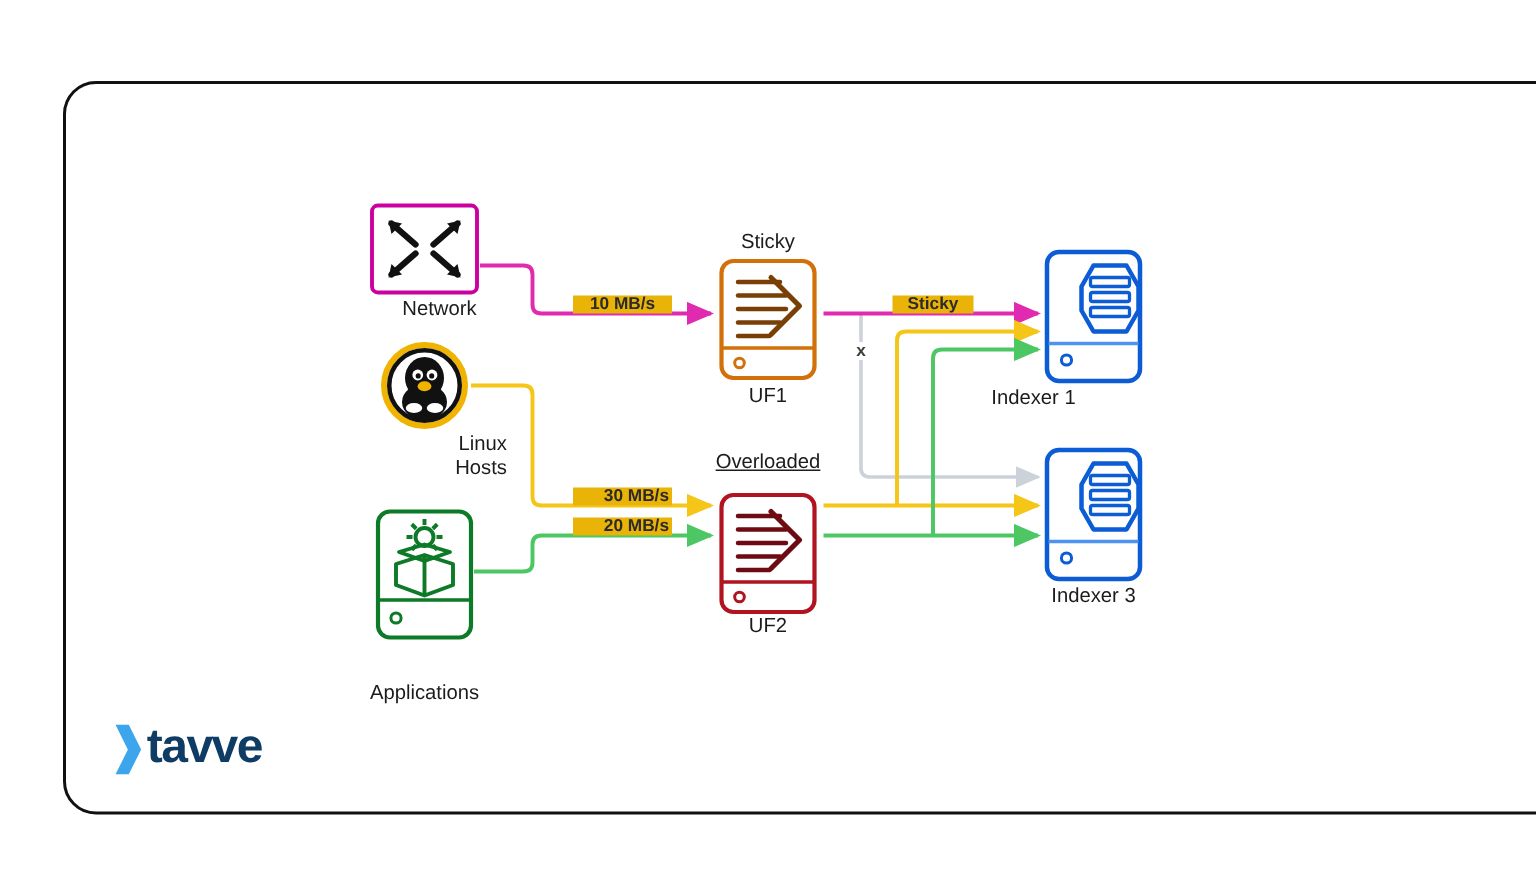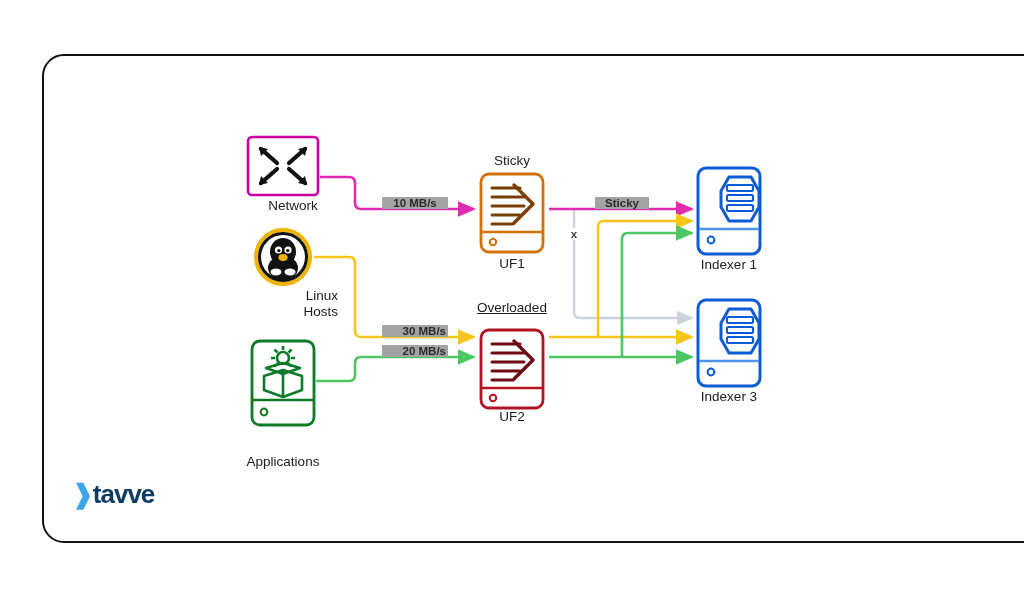--- a/index.html
+++ b/index.html
@@ -45,39 +45,39 @@
     text-align: center;
     line-height: 1.18;
     white-space: pre-line;
     font-family: "Liberation Sans", sans-serif;
   }
   .edge-label {
     position: absolute;
     font-size: 11.5px;
     font-weight: bold;
     color: #2b2b2b;
-    background: #a3a3a3;
+    background: #eab308;
     padding: 0 2px;
     text-align: center;
     font-family: "Liberation Sans", sans-serif;
   }
   .x-label {
     position: absolute;
     font-size: 11.5px;
     font-weight: bold;
     color: #3d3d3d;
     background: #ffffff;
     text-align: center;
     font-family: "Liberation Sans", sans-serif;
   }
   #logo {
     position: absolute;
     left: 72px;
     top: 481px;
-    font-size: 26px;
+    font-size: 32px;
     font-weight: bold;
     letter-spacing: -1px;
     color: #0f3c64;
     font-family: "Liberation Sans", sans-serif;
     line-height: 1;
   }
   #logo .accent {
     color: #3da5ec;
   }
 </style>
@@ -228,21 +228,21 @@
 Hosts</div>
 
   <div class="node-label" style="left:213px; top:454px; width:140px;">Applications</div>
 
   <div class="node-label" style="left:462px; top:153px; width:100px;">Sticky</div>
   <div class="node-label" style="left:462px; top:256px; width:100px;">UF1</div>
 
   <div class="node-label" style="left:452px; top:300px; width:120px;text-decoration:underline;">Overloaded</div>
   <div class="node-label" style="left:462px; top:409px; width:100px;">UF2</div>
 
-  <div class="node-label" style="left:678px; top:257px; width:102px;">Indexer 1</div>
+  <div class="node-label" style="left:638px; top:257px; width:102px;">Indexer 1</div>
   <div class="node-label" style="left:678px; top:389px; width:102px;">Indexer 3</div>
 
   <div class="edge-label" style="left:382px; top:197px; width:62px;">10 MB/s</div>
   <div class="edge-label" style="left:382px; top:325px; width:62px;text-align:right;">30 MB/s</div>
   <div class="edge-label" style="left:382px; top:345px; width:62px;text-align:right;">20 MB/s</div>
 
   <div class="edge-label" style="left:595px; top:197px; width:50px;">Sticky</div>
 
   <div class="x-label" style="left:567px; top:228px; width:14px;">x</div>
 

